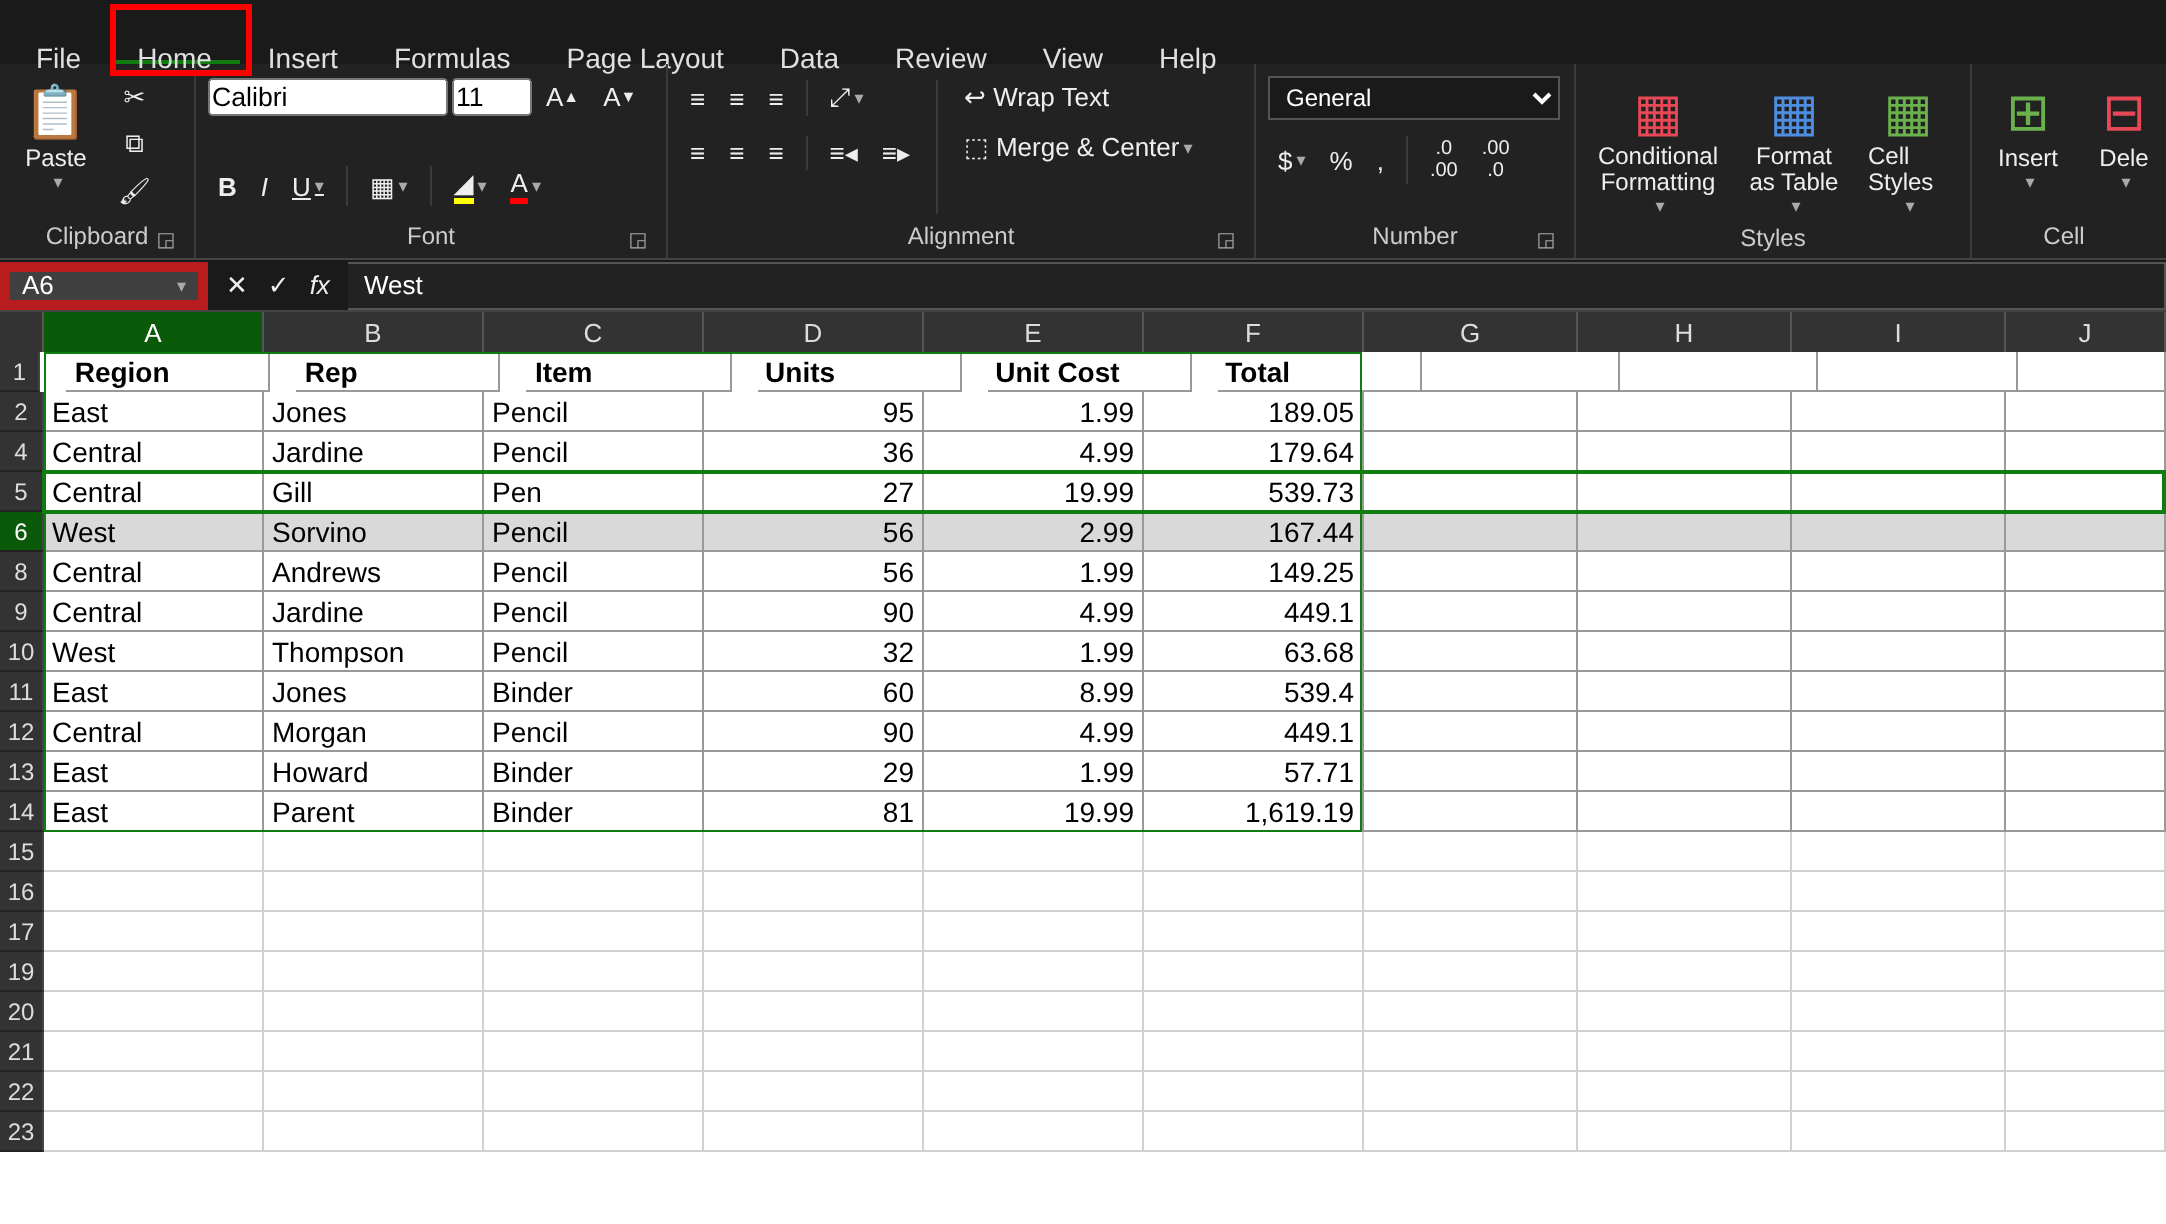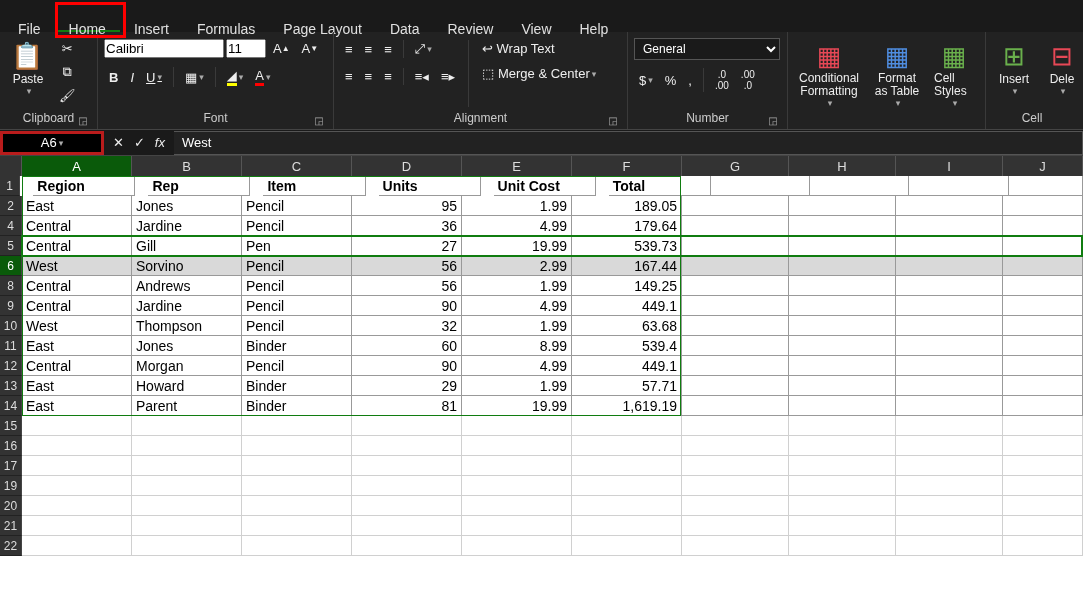--- a/index.html
+++ b/index.html
@@ -94,23 +94,23 @@
   .sep-v { width:1px; background:#3a3a3a; margin:2px 4px; align-self:stretch;}
 
   
   .formula-bar {
     display:flex; align-items:center;
     height:26px; background:#1a1a1a;
     border-bottom:1px solid #444;
   }
   .namebox {
     width:104px; height:24px;
-    background:#000000; border:3px solid #b91c1c;
+    background:#404040; border:5px solid #b91c1c;
     color:#fff; padding:0 6px; font-size:13px;
-    display:flex;align-items:center;justify-content:center;
+    display:flex;align-items:center;justify-content:space-between;
   }
   .fx-btns {display:flex;align-items:center;gap:0;padding:0 4px;}
   .formula-input {
     flex:1; height:24px; background:#222;
     border:1px solid #555; border-left:none;
     color:#fff; padding:0 8px; font-size:13px;
   }
 
   
   .grid {
@@ -187,21 +187,21 @@
           </button>
         <button class="btn">
             <span>🖌</span>
           </button>
       </div>
     </div>
     <div class="group-label"><span>Clipboard</span><span class="group-launch">◲</span></div>
   </div>
 
   <div class="group" style="width:236px">
-    <div class="group-body col" style="gap:6px">
+    <div class="group-body col" style="gap:22px">
       <div class="row">
         <input class="combo" style="width: 120px;" value="Calibri">
         <input class="combo" style="width: 40px;" value="11">
         <button class="btn">A<sup style="font-size:8px">▲</sup></button>
         <button class="btn">A<sup style="font-size:8px">▼</sup></button>
       </div>
       <div class="row">
         <button class="btn" style="font-weight:bold">B</button>
         <button class="btn" style="font-style:italic">I</button>
         <button class="btn" style="text-decoration:underline">
@@ -284,20 +284,21 @@
         <span class="ico" style="color:#4f8de0">▦</span>
         <span style="text-align:center;line-height:13px">Format as Table</span>
           <span class="caret">▾</span>
       </div>
       <div class="big-btn" style="width:48px">
         <span class="ico" style="color:#6ab04c">▦</span>
         <span style="line-height:13px">Cell Styles</span>
           <span class="caret">▾</span>
       </div>
     </div>
+    <div class="group-label"><span>Styles</span></div>
   </div>
 
   <div class="group" style="width:92px;border-right:none">
     <div class="group-body">
       <div class="big-btn" style="width:40px">
         <span class="ico" style="color:#6ab04c">⊞</span>
         <span>Insert</span>
           <span class="caret">▾</span>
       </div>
       <div class="big-btn" style="width:40px">
@@ -578,16 +579,29 @@
         <div class="cell wB"></div>
         <div class="cell wC"></div>
         <div class="cell wD r"></div>
         <div class="cell wE r"></div>
         <div class="cell wF r"></div>
         <div class="cell wG"></div>
         <div class="cell wH"></div>
         <div class="cell wI"></div>
         <div class="cell wJ"></div>
       </div>
+      <div class="gr">
+        <div class="rh">23</div>
+        <div class="cell wA"></div>
+        <div class="cell wB"></div>
+        <div class="cell wC"></div>
+        <div class="cell wD r"></div>
+        <div class="cell wE r"></div>
+        <div class="cell wF r"></div>
+        <div class="cell wG"></div>
+        <div class="cell wH"></div>
+        <div class="cell wI"></div>
+        <div class="cell wJ"></div>
+      </div>
     </div>
   <div class="data-outline" style="top:20px;left:22px;width:659px;height:240px;border-width:1px;"></div>
   <div class="data-outline" style="top:79px;left:21px;width:1062px;height:22px;"></div>
 </div>
 
 </body></html>

